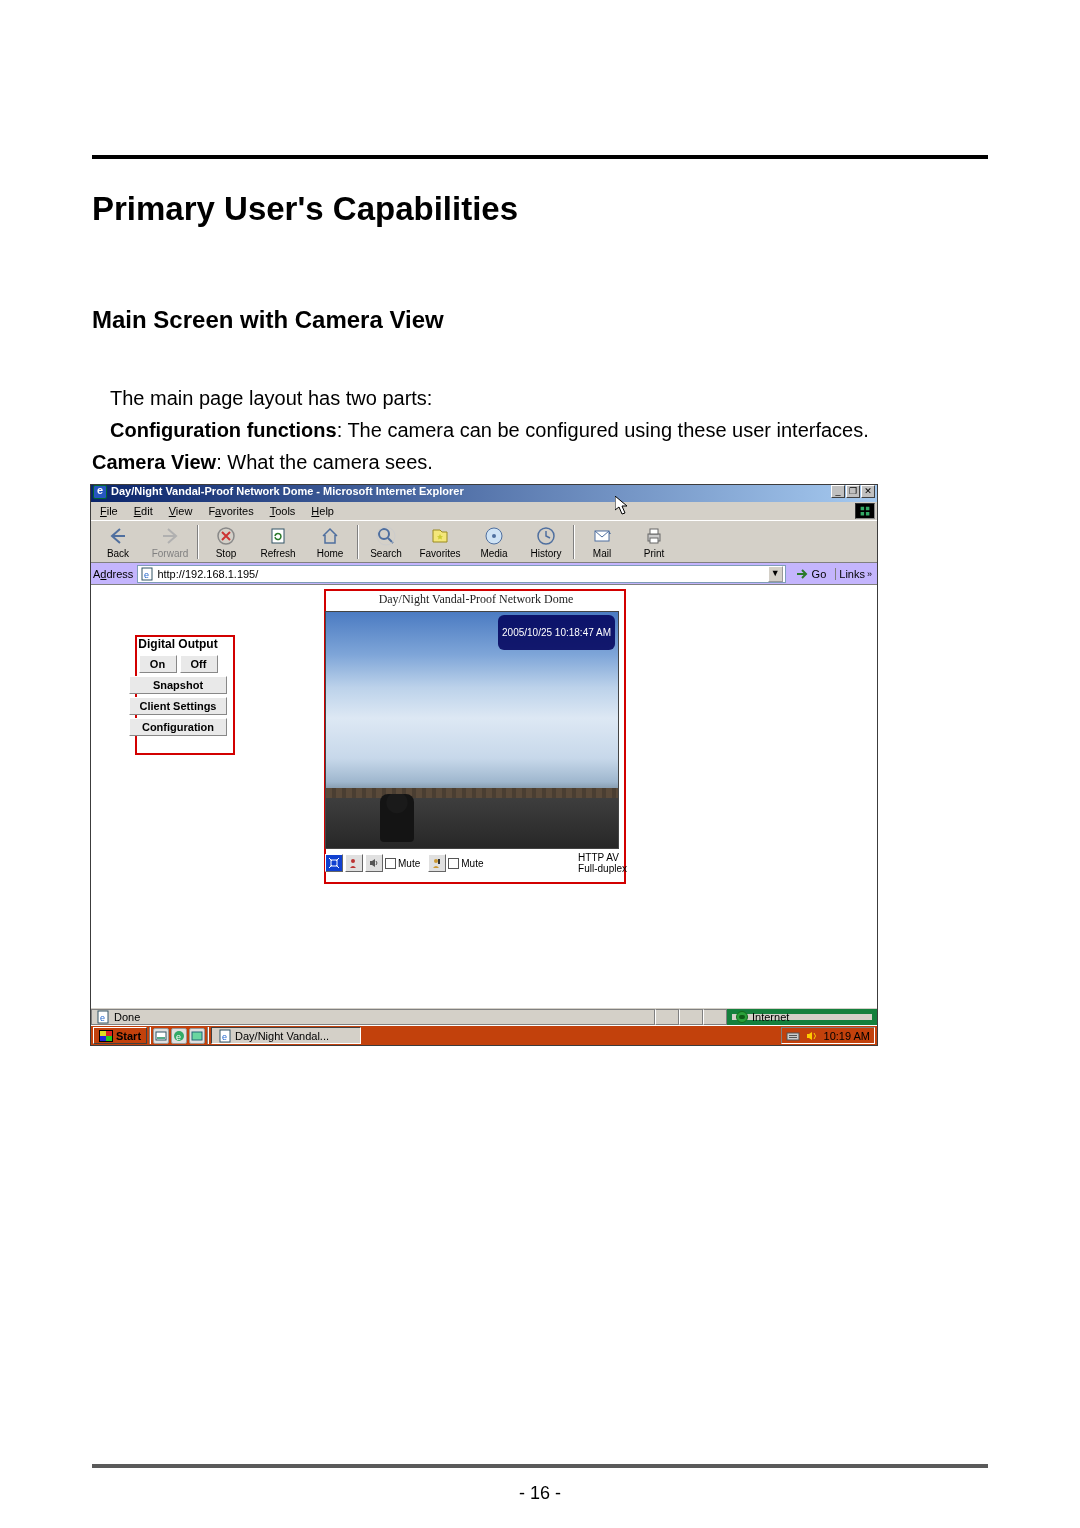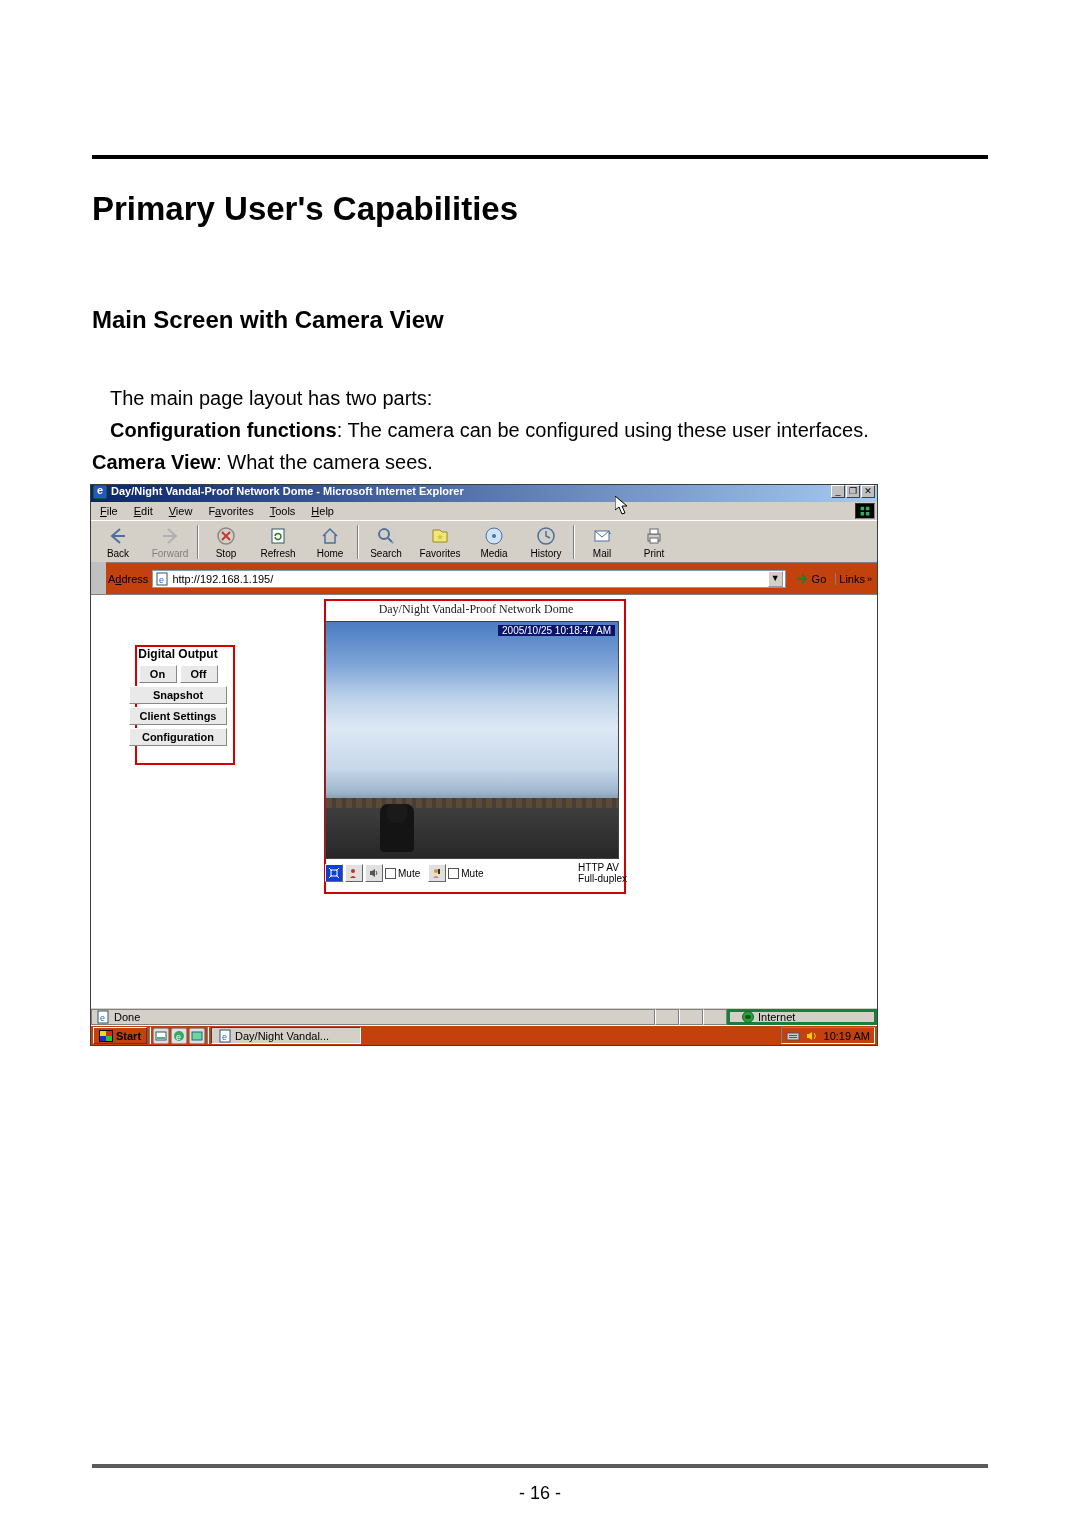--- a/index.html
+++ b/index.html
@@ -148,29 +148,28 @@
     align-items: center;
     gap: 1px;
     color: #000;
   }
   .tb.wide { width: 56px; }
   .tb.disabled { color: #808080; }
   .tb .tb-glyph { width: 22px; height: 22px; display:flex; align-items:center; justify-content:center; }
   .tb svg { width: 20px; height: 20px; }
   .tb-sep { width: 2px; height: 34px; border-left: 1px solid #808080; border-right: 1px solid #fff; margin: 0 1px; }
   .addr-bar {
-    background: #c2410c;
-    height: 32px;
+    background: #c4b5fd;
+    height: 22px;
     display: flex;
     align-items: center;
     border-top: 1px solid #808080;
     padding: 0 2px;
     gap: 4px;
     font-size: 11px;
-    margin-left: 15px;
   }
   .addr-bar .addr-label u { text-decoration: underline; }
   .addr-bar .addr-input {
     flex: 1;
     background: #fff;
     height: 18px;
     border: 1px solid #7f9db9;
     display: flex;
     align-items: center;
     padding: 0 2px;
@@ -264,22 +263,23 @@
     background: radial-gradient(circle at 50% 18%, #1a1a1a 0 10px, transparent 11px),
                 linear-gradient(#141414, #141414);
     border-radius: 8px 8px 4px 4px;
   }
   .camera-timestamp {
     position: absolute;
     top: 3px; right: 3px;
     background: rgba(0,0,90,0.85);
     color: #fff;
     font-size: 10px;
-    padding: 0 4px;
+    padding: 12px 4px;
     font-family: Arial, sans-serif;
+    border-radius: 6px;
   }
   .camera-controls {
     margin-top: 3px;
     display: flex;
     align-items: center;
     gap: 2px;
     font-size: 10px;
   }
   .cc-btn {
     width: 18px; height: 18px;
@@ -318,22 +318,22 @@
     height: 16px;
     background: #d4d0c8;
   }
   .statusbar .sb-seg {
     width: 24px; height: 16px;
     border: 1px solid #808080;
     border-left-color:#fff; border-top-color:#808080;
   }
   .statusbar .sb-zone {
     width: 150px; height: 16px;
-    border: 3px solid #15803d;
-    display: flex; align-items:center; gap:4px; padding: 0 12px;
+    border: 5px solid #15803d;
+    display: flex; align-items:center; gap:4px; padding: 0 4px;
   }
   .globe-ico { width: 12px; height: 12px; border-radius: 50%; background: #2aa03a; border: 1px solid #136b1b; position:relative; }
   .globe-ico::after{content:""; position:absolute; left:2px; top:3px; width:6px; height:4px; background:#0d5c16; border-radius:2px;}
 
   .taskbar {
     height: 20px;
     background: #c2410c;
     border-top: 1px solid #fff;
     display: flex;
     align-items: center;

